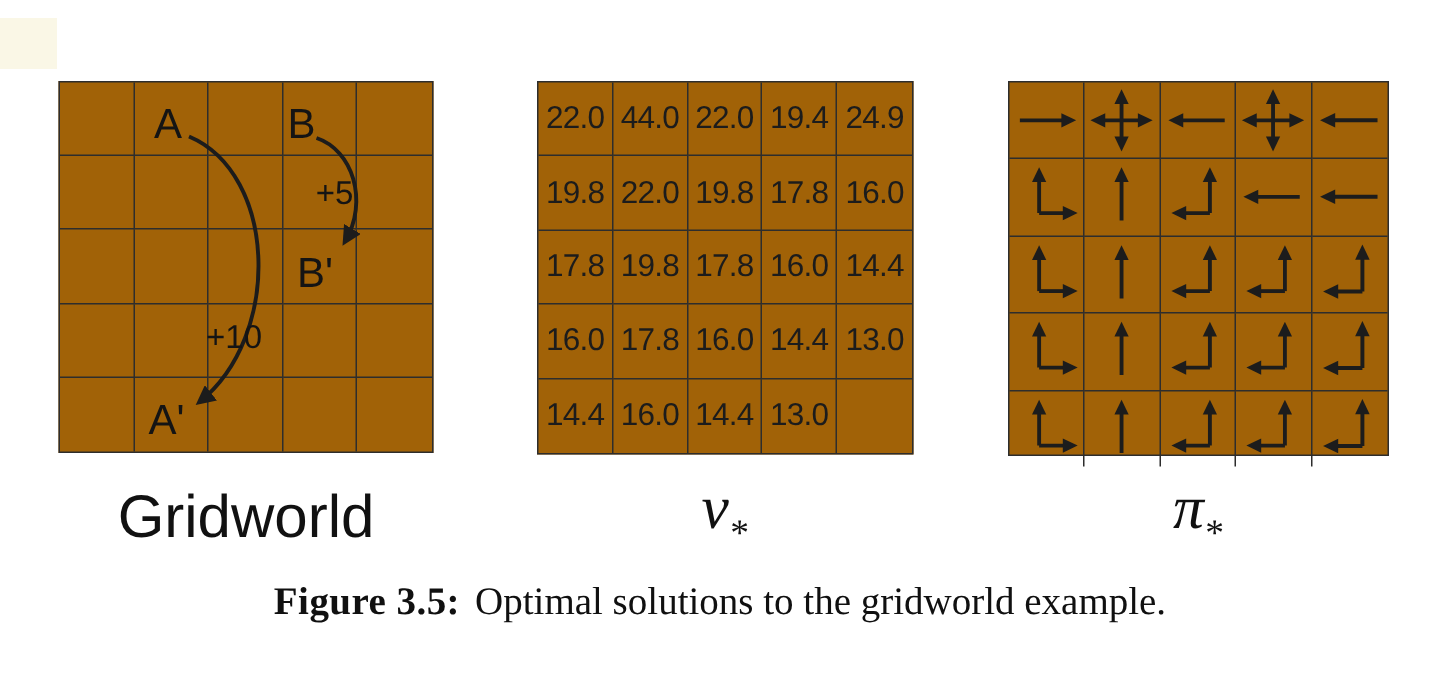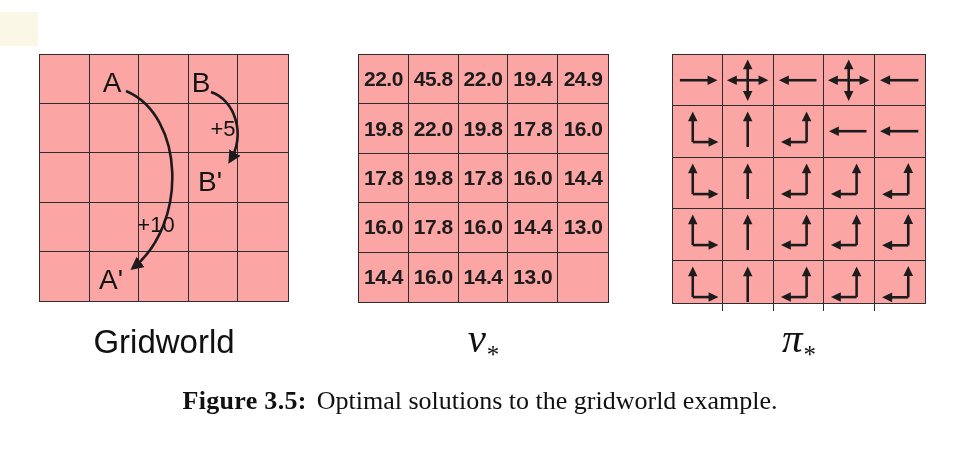--- a/index.html
+++ b/index.html
@@ -18,22 +18,21 @@
   .panel{
     position:absolute;
     background:#ffffff;
   }
   .grid5{
     position:absolute;inset:0;
     display:grid;
     grid-template-columns:repeat(5,1fr);
     grid-template-rows:repeat(5,1fr);
     border:1.8px solid #2d2d2d;
-    background:#fca5a5;
-    font-weight:bold;
+    background:#a16207;
   }
   .grid5 .cell{
     border-right:1.4px solid #2d2d2d;
     border-bottom:1.4px solid #2d2d2d;
     display:flex;align-items:center;justify-content:center;
     position:relative;
   }
   .grid5 .cell:nth-child(5n){border-right:none;}
   .grid5 .cell:nth-child(n+21){border-bottom:none;}
   #v-grid .cell{
@@ -52,21 +51,21 @@
     transform:translate(-50%,-50%);
     font-size:28px;
     color:#141414;
     white-space:nowrap;
     line-height:1;
   }
   .gw-label.small{font-size:22px;}
   .panel-caption{
     position:absolute;
     text-align:center;
-    font-size:33px;
+    font-size:40px;
     color:#111;
     line-height:1;
   }
   .math-caption{
     position:absolute;
     text-align:center;
     font-family:"Liberation Serif",serif;
     font-size:41px;
     color:#111;
     line-height:1;
@@ -140,21 +139,21 @@
         <span class="gw-label" style="left: 72px; top: 226px;">A'</span>
         <span class="gw-label small" style="left: 117px; top: 125px; margin-top: 46px;">+10</span>
         <span class="gw-label small" style="left: 184px; top: 75px;">+5</span>
       </div>
   </div>
   <div class="panel-caption" style="left:39px;top:325px;width:250px">Gridworld</div>
 
   <div class="panel" style="left:358px;top:54px;width:251px;height:249px">
     <div class="grid5" id="v-grid">
         <div class="cell">22.0</div>
-        <div class="cell">45.8</div>
+        <div class="cell">44.0</div>
         <div class="cell">22.0</div>
         <div class="cell">19.4</div>
         <div class="cell">24.9</div>
         <div class="cell">19.8</div>
         <div class="cell">22.0</div>
         <div class="cell">19.8</div>
         <div class="cell">17.8</div>
         <div class="cell">16.0</div>
         <div class="cell">17.8</div>
         <div class="cell">19.8</div>

